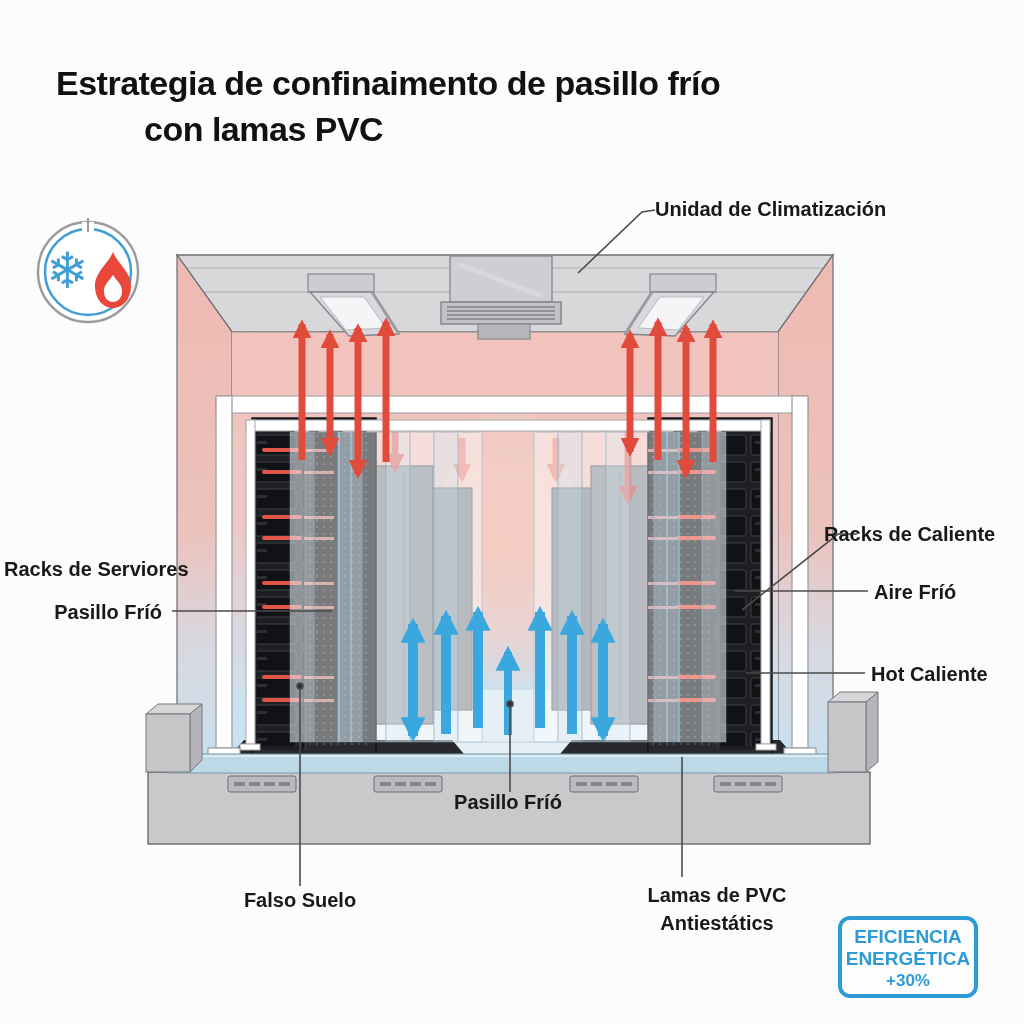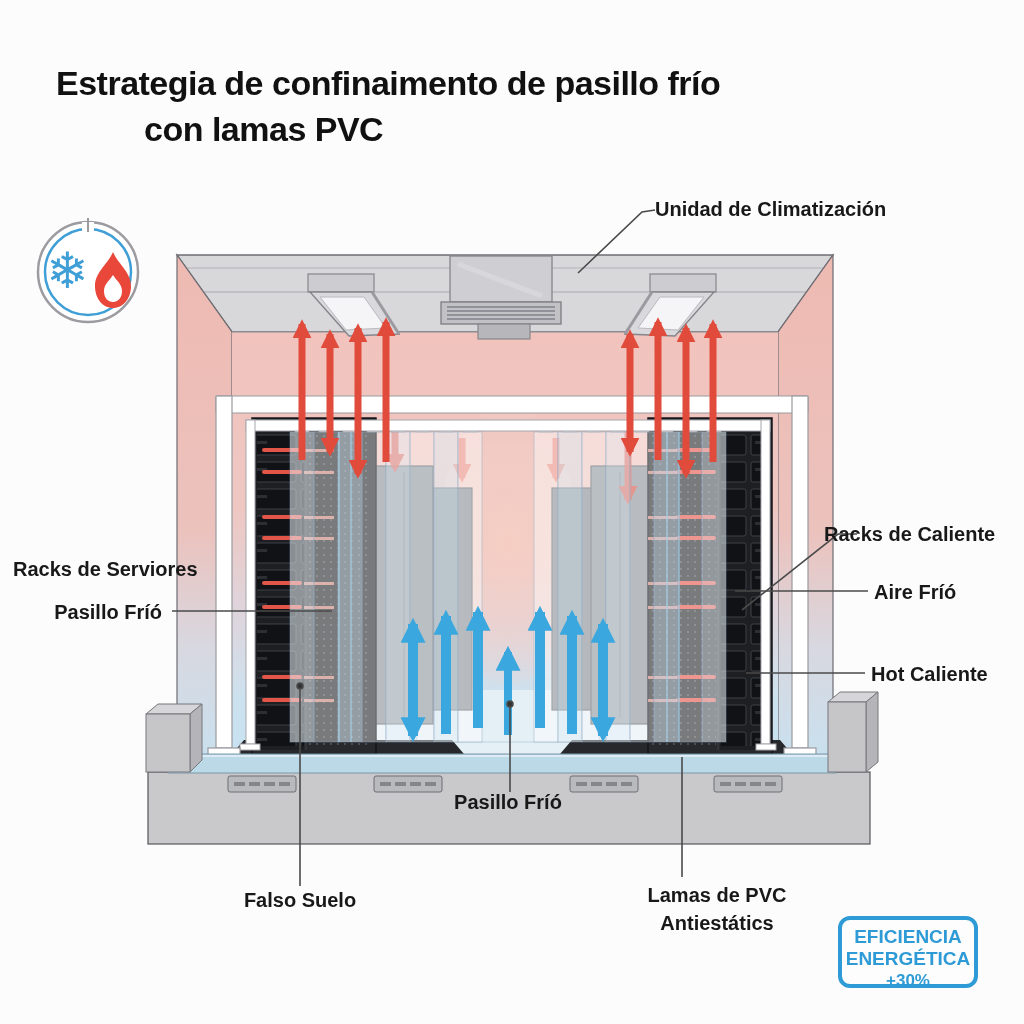--- a/index.html
+++ b/index.html
@@ -5,21 +5,21 @@
   html,body{margin:0;padding:0;background:#fcfcfc;}
   .stage{position:relative;width:1024px;height:1024px;background:#fcfcfc;overflow:hidden;
          font-family:"Liberation Sans",sans-serif;}
   .art{position:absolute;left:0;top:0;width:1024px;height:1024px;}
   .title{position:absolute;left:56px;top:60px;color:#111;font-weight:bold;
          font-size:34px;line-height:46px;letter-spacing:-0.5px;}
   .title .l2{margin-left:88px;}
   .lbl{position:absolute;color:#181818;font-weight:bold;font-size:20px;line-height:22px;white-space:nowrap;}
   .lbl.r{text-align:right;}
   .lbl.c{text-align:center;white-space:normal;}
-  .badge{position:absolute;left:838px;top:916px;width:140px;height:72px;box-sizing:border-box;
+  .badge{position:absolute;left:838px;top:916px;width:140px;height:82px;box-sizing:border-box;
          border:4px solid #2e9bd6;border-radius:12px;color:#2e9bd6;font-weight:bold;
          font-size:19px;line-height:22px;text-align:center;padding-top:6px;background:#fdfdfd;}
   .badge .b3{font-size:17px;}
 </style>
 </head>
 <body>
 
 <div class="stage">
 
 <svg class="art" viewBox="0 0 1024 1024">
@@ -325,21 +325,21 @@
              M0,-7 C3,-2 9,2 9,9 C9,16 5,20 0,20 C-5,20 -9,16 -9,9 C-9,2 -3,-2 0,-7 Z"></path>
   </g>
 </svg>
 
 <div class="title">
   <div>Estrategia de confinaimento de pasillo frío</div>
   <div class="l2">con lamas PVC</div>
 </div>
 
 <div class="lbl" style="left:655px;top:198px;">Unidad de Climatización</div>
-<div class="lbl r" style="left:13px;width:178px;top:558px;">Racks de Serviores</div>
+<div class="lbl r" style="left:4px;width:178px;top:558px;">Racks de Serviores</div>
 <div class="lbl r" style="left:0;width:162px;top:601px;">Pasillo Fríó</div>
 <div class="lbl" style="left:824px;top:523px;">Racks de Caliente</div>
 <div class="lbl" style="left:874px;top:581px;">Aire Fríó</div>
 <div class="lbl" style="left:871px;top:663px;">Hot Caliente</div>
 <div class="lbl c" style="left:408px;width:200px;top:791px;">Pasillo Fríó</div>
 <div class="lbl c" style="left:617px;width:200px;top:881px;line-height:28px;">
   <div>Lamas de PVC</div>
   <div>Antiestátics</div>
 </div>
 <div class="lbl c" style="left:200px;width:200px;top:889px;">Falso Suelo</div>

